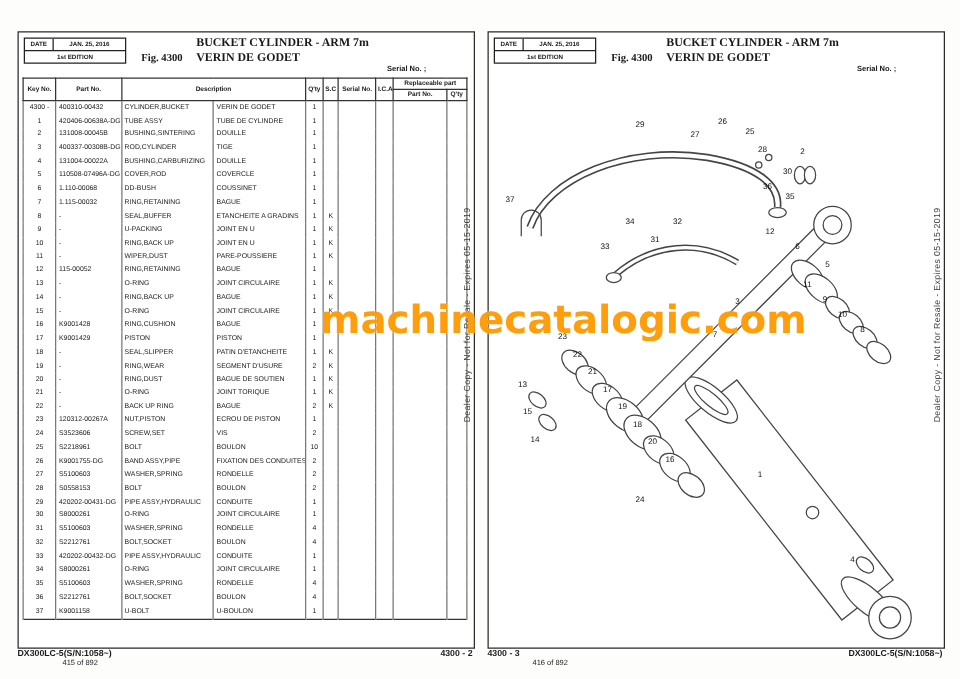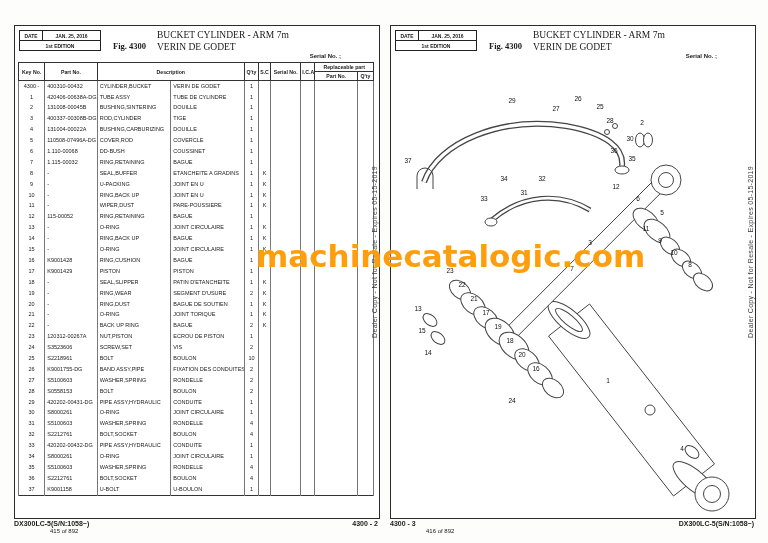--- a/index.html
+++ b/index.html
@@ -11,21 +11,21 @@
   .page-left{left:14px;}
   .page-right{left:390px;}
 
   
   .datebox{position:absolute;left:4px;top:4px;border:0.8px solid #222;font-size:5px;font-weight:bold;width:80px;}
   .datebox .r1{display:flex;border-bottom:0.8px solid #222;}
   .datebox .r1 .dl{width:22px;border-right:0.8px solid #222;text-align:center;padding:1.5px 0;}
   .datebox .r1 .dv{flex:1;text-align:center;padding:1.5px 0;}
   .datebox .r2{text-align:center;padding:1.5px 0;}
   .fig{position:absolute;left:98px;top:15px;font-family:"Liberation Serif",serif;font-weight:bold;font-size:8.5px;}
-  .titles{position:absolute;left:142px;top:4px;font-family:"Liberation Serif",serif;font-weight:normal;font-size:9.5px;line-height:1.25;}
+  .titles{position:absolute;left:142px;top:4px;font-family:"Liberation Serif",serif;font-weight:bold;font-size:9.5px;line-height:1.25;}
   .serial{position:absolute;right:38px;top:27px;font-size:6px;font-weight:bold;}
 
   
   .parts-table{position:absolute;left:3px;top:36px;width:356px;border-collapse:collapse;table-layout:fixed;font-size:5.5px;border:0.8px solid #333;}
   .parts-table th{border:0.6px solid #333;font-weight:bold;padding:1px 1px;font-size:5.2px;background:#fff;}
   .parts-table td{border-left:0.6px solid #777;border-right:0.6px solid #777;padding:0 2px;height:10.9px;line-height:1;white-space:nowrap;overflow:hidden;}
   .parts-table .c0,.parts-table .c4,.parts-table .c5,.parts-table .c9{text-align:center;}
 
   
   .vnote{position:absolute;right:1px;top:140px;writing-mode:vertical-rl;transform:rotate(180deg);font-size:7px;color:#3c3c3c;letter-spacing:0.3px;}

